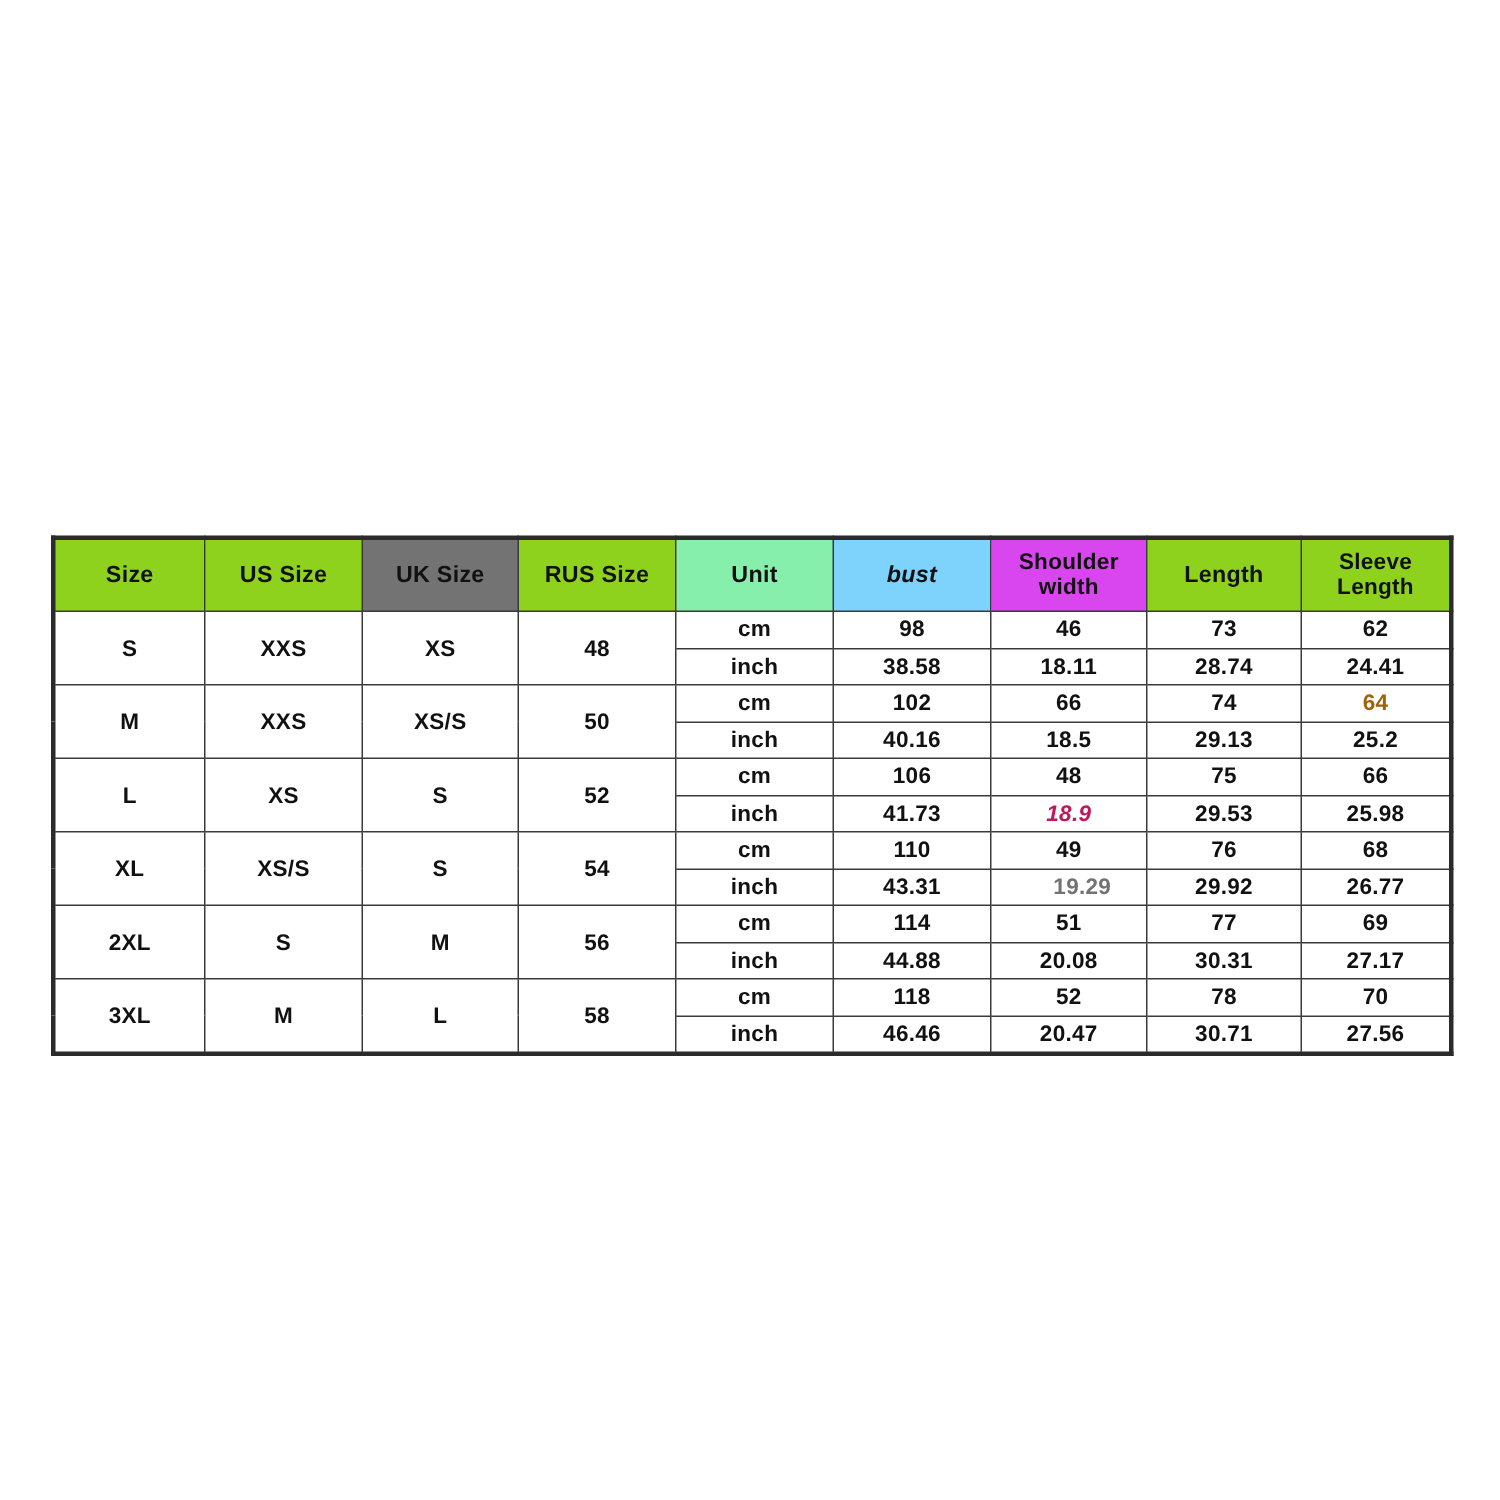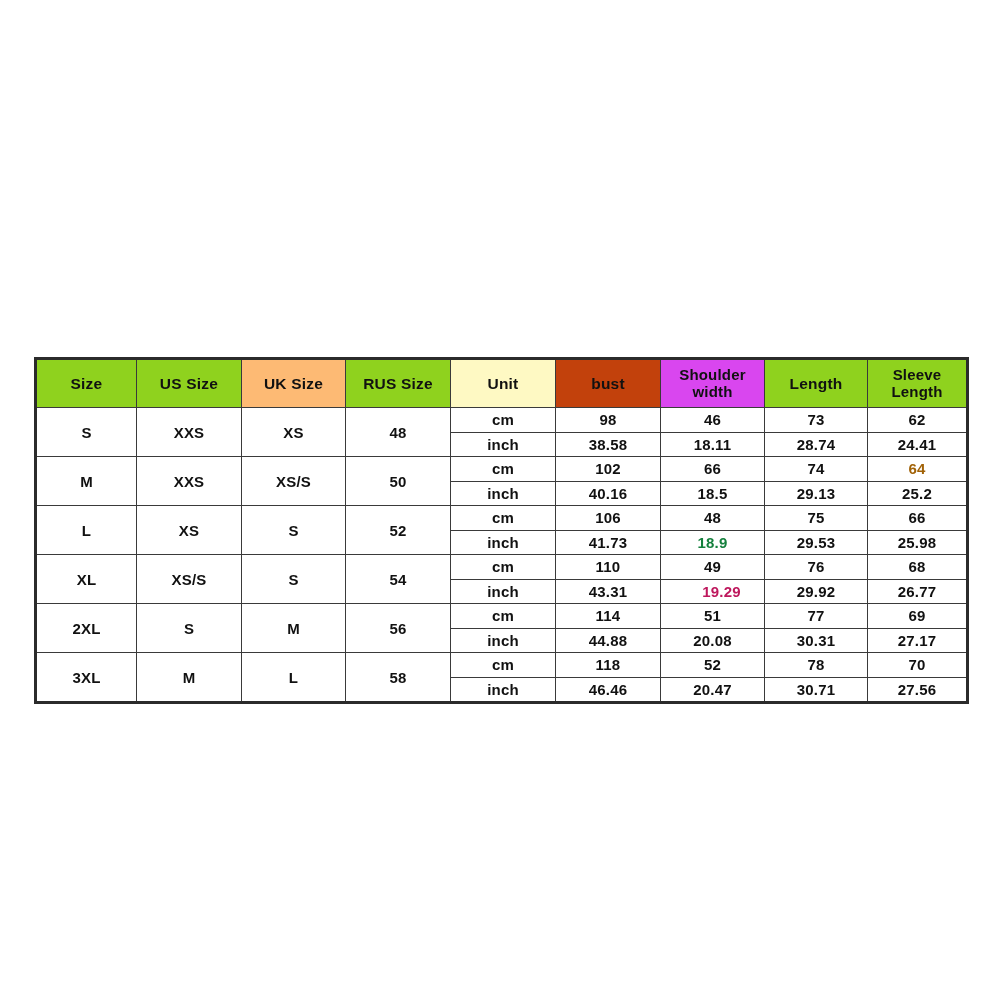--- a/index.html
+++ b/index.html
@@ -99,24 +99,24 @@
       <col class="c-unit">
         <col class="c-bust">
         <col class="c-should">
         <col class="c-length">
         <col class="c-sleeve">
     </colgroup>
     <thead>
       <tr>
         <th style="background: rgb(143, 210, 30); color: rgb(17, 17, 17);">Size</th>
         <th style="background: rgb(143, 210, 30); color: rgb(17, 17, 17);">US Size</th>
-        <th style="background: #fdba74; color: rgb(17, 17, 17);">UK Size</th>
+        <th style="background: #737373; color: rgb(17, 17, 17);">UK Size</th>
         <th style="background: rgb(143, 210, 30); color: rgb(17, 17, 17);">RUS Size</th>
-        <th style="background: #fef9c3; color: rgb(17, 17, 17);">Unit</th>
-        <th style="background: #c2410c; color: rgb(17, 17, 17);">bust</th>
+        <th style="background: #86efac; color: rgb(17, 17, 17);">Unit</th>
+        <th style="background: #7dd3fc; color: rgb(17, 17, 17); font-style: italic;">bust</th>
         <th class="two-line" style="background: #d946ef; color: rgb(17, 17, 17);">
           <span>Shoulder</span><br>
           <span>width</span>
         </th>
         <th style="background: rgb(143, 210, 30); color: rgb(17, 17, 17);">Length</th>
         <th class="two-line" style="background: rgb(143, 210, 30); color: rgb(17, 17, 17);">
           <span>Sleeve</span><br>
           <span>Length</span>
         </th>
       </tr>
@@ -165,39 +165,39 @@
           <td class="left-cell" rowspan="2" style="border-color: rgb(58, 58, 58); color: rgb(17, 17, 17);">52</td>
           <td class="unit-cell" style="border-color: rgb(58, 58, 58); color: rgb(17, 17, 17);">cm</td>
           <td class="val-cell" style="border-color: rgb(58, 58, 58); color: rgb(17, 17, 17);">106</td>
           <td class="val-cell" style="border-color: rgb(58, 58, 58); color: rgb(17, 17, 17);">48</td>
           <td class="val-cell" style="border-color: rgb(58, 58, 58); color: rgb(17, 17, 17); margin-left: 40px;">75</td>
           <td class="val-cell" style="border-color: rgb(58, 58, 58); color: rgb(17, 17, 17);">66</td>
         </tr>
         <tr>
           <td class="unit-cell" style="border-color: rgb(58, 58, 58); color: rgb(17, 17, 17);">inch</td>
           <td class="val-cell" style="border-color: rgb(58, 58, 58); color: rgb(17, 17, 17);">41.73</td>
-          <td class="val-cell" style="border-color: rgb(58, 58, 58); color: #15803d;">18.9</td>
+          <td class="val-cell" style="border-color: rgb(58, 58, 58); color: #be185d; font-style: italic;">18.9</td>
           <td class="val-cell" style="border-color: rgb(58, 58, 58); color: rgb(17, 17, 17);">29.53</td>
           <td class="val-cell" style="border-color: rgb(58, 58, 58); color: rgb(17, 17, 17);">25.98</td>
         </tr>
         <tr>
           <td class="left-cell" rowspan="2" style="border-color: rgb(58, 58, 58); color: rgb(17, 17, 17);">XL</td>
           <td class="left-cell" rowspan="2" style="border-color: rgb(58, 58, 58); color: rgb(17, 17, 17);">XS/S</td>
           <td class="left-cell" rowspan="2" style="border-color: rgb(58, 58, 58); color: rgb(17, 17, 17);">S</td>
           <td class="left-cell" rowspan="2" style="border-color: rgb(58, 58, 58); color: rgb(17, 17, 17);">54</td>
           <td class="unit-cell" style="border-color: rgb(58, 58, 58); color: rgb(17, 17, 17);">cm</td>
           <td class="val-cell" style="border-color: rgb(58, 58, 58); color: rgb(17, 17, 17);">110</td>
           <td class="val-cell" style="border-color: rgb(58, 58, 58); color: rgb(17, 17, 17);">49</td>
           <td class="val-cell" style="border-color: rgb(58, 58, 58); color: rgb(17, 17, 17);">76</td>
           <td class="val-cell" style="border-color: rgb(58, 58, 58); color: rgb(17, 17, 17);">68</td>
         </tr>
         <tr>
           <td class="unit-cell" style="border-color: rgb(58, 58, 58); color: rgb(17, 17, 17);">inch</td>
           <td class="val-cell" style="border-color: rgb(58, 58, 58); color: rgb(17, 17, 17);">43.31</td>
-          <td class="val-cell" style="border-color: rgb(58, 58, 58); color: #be185d; padding-left: 20px;">19.29</td>
+          <td class="val-cell" style="border-color: rgb(58, 58, 58); color: #737373; padding-left: 20px;">19.29</td>
           <td class="val-cell" style="border-color: rgb(58, 58, 58); color: rgb(17, 17, 17);">29.92</td>
           <td class="val-cell" style="border-color: rgb(58, 58, 58); color: rgb(17, 17, 17);">26.77</td>
         </tr>
         <tr>
           <td class="left-cell" rowspan="2" style="border-color: rgb(58, 58, 58); color: rgb(17, 17, 17);">2XL</td>
           <td class="left-cell" rowspan="2" style="border-color: rgb(58, 58, 58); color: rgb(17, 17, 17);">S</td>
           <td class="left-cell" rowspan="2" style="border-color: rgb(58, 58, 58); color: rgb(17, 17, 17);">M</td>
           <td class="left-cell" rowspan="2" style="border-color: rgb(58, 58, 58); color: rgb(17, 17, 17);">56</td>
           <td class="unit-cell" style="border-color: rgb(58, 58, 58); color: rgb(17, 17, 17);">cm</td>
           <td class="val-cell" style="border-color: rgb(58, 58, 58); color: rgb(17, 17, 17);">114</td>

